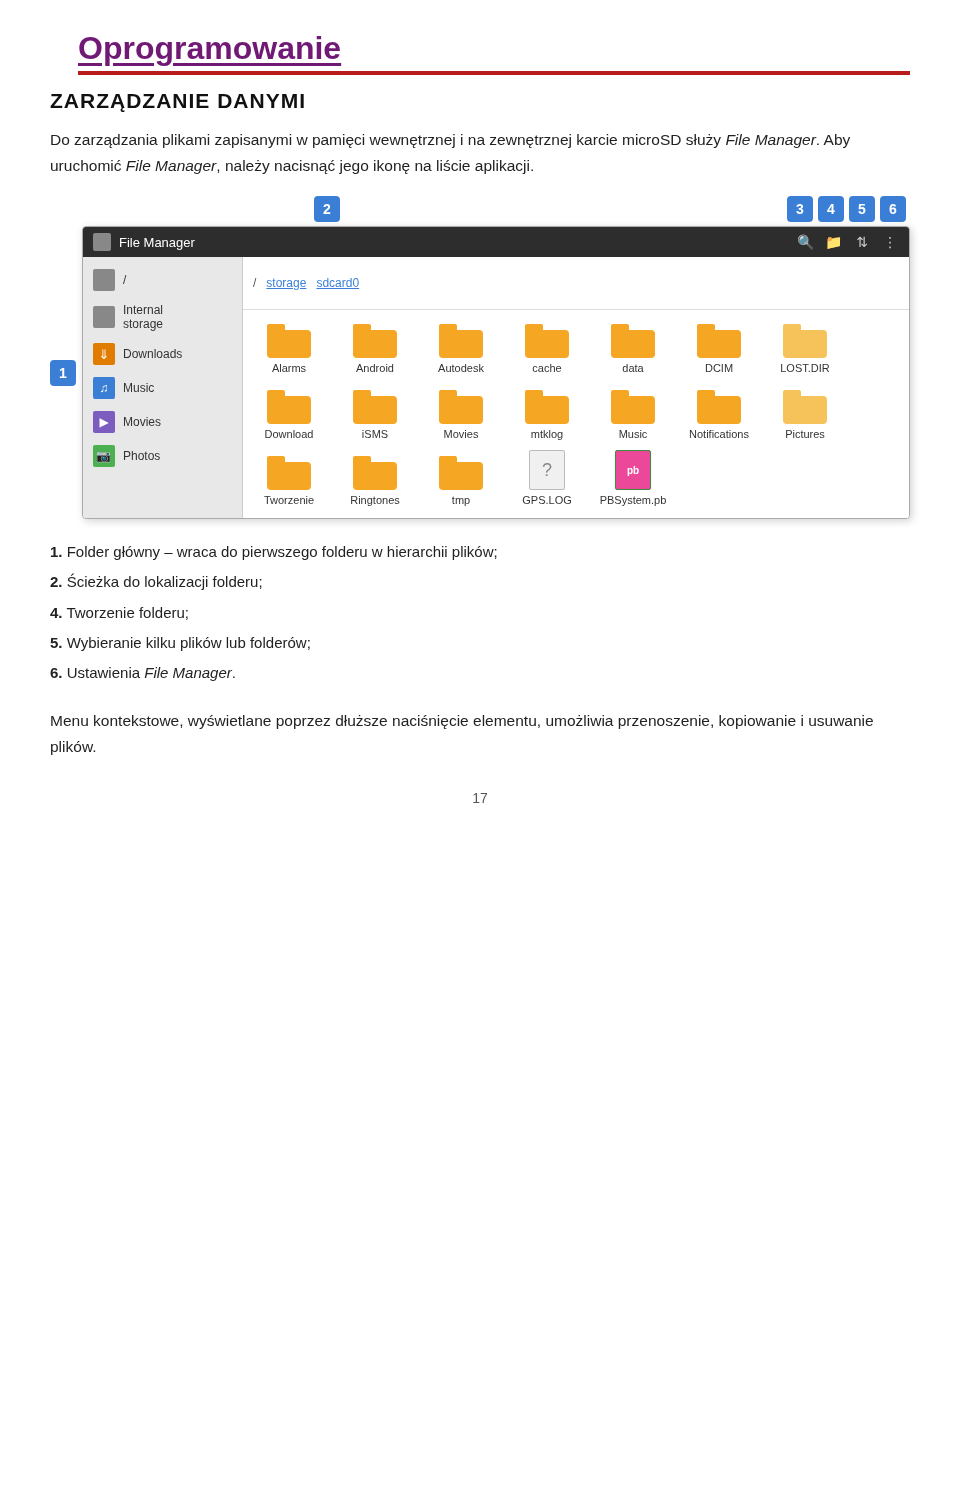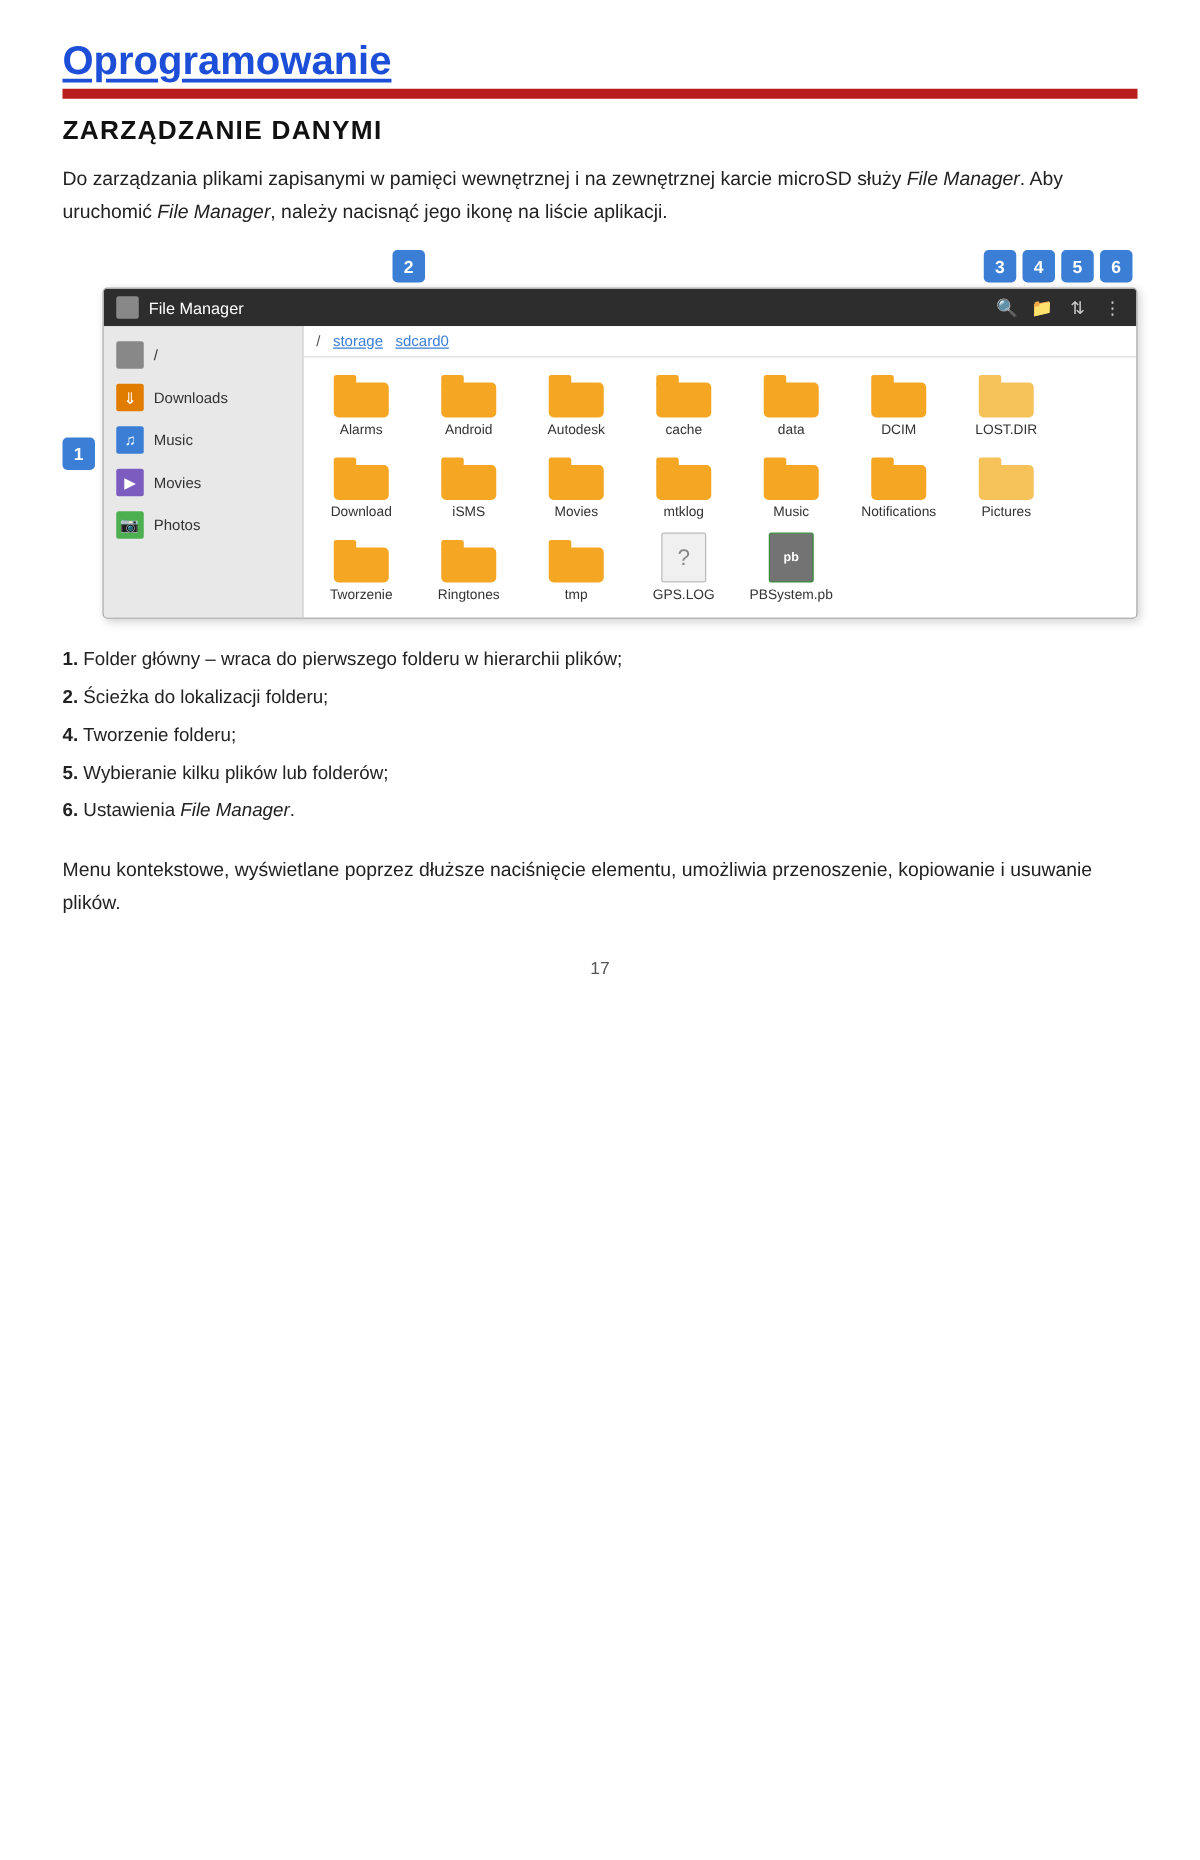--- a/index.html
+++ b/index.html
@@ -9,26 +9,27 @@
       background: #fff;
       font-family: Arial, sans-serif;
       color: #222;
       padding: 30px 50px 40px 50px;
     }
 
     
     .page-title {
       font-size: 32px;
       font-weight: bold;
-      color: #1d4ed8;
-      border-bottom: 8px solid #b91c1c;
+      color: #701a75;
+      border-bottom: 4px solid #b91c1c;
       padding-bottom: 4px;
       margin-bottom: 14px;
       text-decoration: underline;
       text-underline-offset: 4px;
+      margin-left: 28px;
     }
     .section-title {
       font-size: 21px;
       font-weight: bold;
       letter-spacing: 1px;
       margin-bottom: 14px;
       color: #111;
     }
     .intro-text {
       font-size: 15.5px;
@@ -131,21 +132,21 @@
     }
     .sidebar-icon.gray { background: #888; }
     .sidebar-icon.orange { background: #e07c00; }
     .sidebar-icon.blue { background: #3a7fd5; }
     .sidebar-icon.purple { background: #7c5cbf; }
     .sidebar-icon.green { background: #4caf50; }
 
     
     .fm-breadcrumb {
       background: #fff;
-      padding: 5px 10px;
+      padding: 19px 10px;
       font-size: 12px;
       border-bottom: 1px solid #ddd;
       color: #555;
     }
 
     
     .fm-main {
       flex: 1;
       background: #fff;
       overflow: auto;
@@ -294,20 +295,24 @@
 
       <div class="fm-body">
 
         <div class="fm-sidebar">
 
           <div class="fm-sidebar-item">
             <span class="sidebar-icon gray"></span>
             <span>/</span>
           </div>
           <div class="fm-sidebar-item">
+            <span class="sidebar-icon gray"></span>
+            <span>Internal<br>storage</span>
+          </div>
+          <div class="fm-sidebar-item">
             <span class="sidebar-icon orange" style="font-size:13px; color:#fff;">⇓</span>
             <span>Downloads</span>
           </div>
           <div class="fm-sidebar-item">
             <span class="sidebar-icon blue" style="font-size:12px; color:#fff;">♫</span>
             <span>Music</span>
           </div>
           <div class="fm-sidebar-item">
             <span class="sidebar-icon purple" style="font-size:12px; color:#fff;">▶</span>
             <span>Movies</span>
@@ -435,21 +440,21 @@
               <span class="fm-item-label">tmp</span>
             </div>
             <div class="fm-item">
               <div class="fm-item-icon">
                 <div class="file-icon question" style="width:36px;height:40px;background:#f0f0f0;border:1px solid #bbb;border-radius:2px;display:flex;align-items:center;justify-content:center;"></div>
               </div>
               <span class="fm-item-label">GPS.LOG</span>
             </div>
             <div class="fm-item">
               <div class="fm-item-icon">
-                <div style="width:36px;height:40px;background:#737373;border:1px solid #388e3c;border-radius:2px;display:flex;align-items:center;justify-content:center;">
+                <div style="width:36px;height:40px;background:#ec4899;border:1px solid #388e3c;border-radius:2px;display:flex;align-items:center;justify-content:center;">
                   <span style="color:#fff;font-size:10px;font-weight:bold;">pb</span>
                 </div>
               </div>
               <span class="fm-item-label">PBSystem.pb</span>
             </div>
 
           </div>
         </div>
       </div>
     </div>

